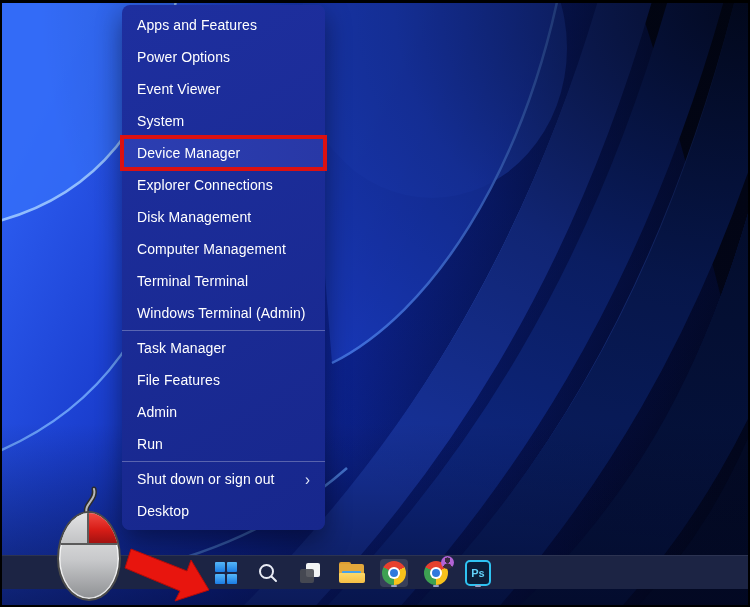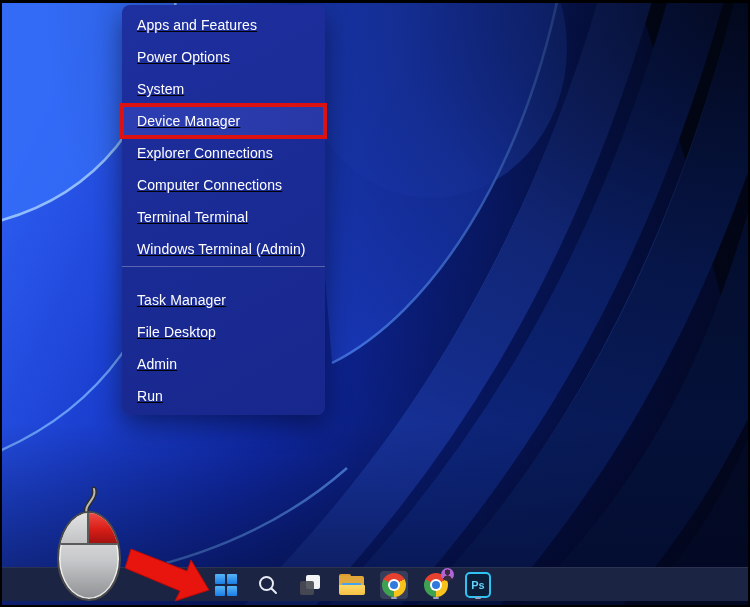--- a/index.html
+++ b/index.html
@@ -9,38 +9,37 @@
   }
   .screen{position:absolute;left:2px;top:3px;width:746px;height:602px;overflow:hidden;background:#0a1c7a;}
   .wallpaper{position:absolute;inset:0;z-index:0;}
 
   
   .winx-menu{
     position:absolute;left:120px;top:2px;width:203px;z-index:2;
     background:linear-gradient(150deg, var(--menu-bg,#1e2f9f) 0%, var(--menu-bg2,#17278c) 100%);
     border-radius:8px;padding:4px 0 3px 0;
     box-shadow:0 10px 26px rgba(0,0,10,0.45);
-    text-decoration:underline;
-  }
-  .menu-group + .menu-group{border-top:1px solid rgba(255,255,255,0.28);margin-top:1px;padding-top:17px;}
+  }
+  .menu-group + .menu-group{border-top:1px solid rgba(255,255,255,0.28);margin-top:1px;padding-top:1px;}
   .menu-item{
     position:relative;height:32px;display:flex;align-items:center;
     padding-left:15px;color:#fff;font-size:14px;letter-spacing:.1px;cursor:default;
     white-space:nowrap;
   }
   .menu-item.selected{
     background:linear-gradient(90deg,#2c3eb2,#2838a6);
     outline:4px solid #dc1111;outline-offset:-2px;text-align:right;
   }
   .chevron{position:absolute;right:15px;top:50%;transform:translateY(-54%) scaleY(1.15);
     font-size:15px;color:#dfe4f6;font-weight:400;}
 
   
   .taskbar{
-    position:absolute;left:0;right:0;bottom:4px;height:33px;z-index:3;
+    position:absolute;left:0;right:0;bottom:16px;height:33px;z-index:3;
     background:var(--taskbar-bg,#1c2444);
     border-top:1px solid rgba(255,255,255,0.07);
   }
   .tb-icons{position:absolute;left:210px;top:0;height:100%;display:flex;gap:14px;align-items:center;}
   .tb-btn{
     position:relative;width:28px;height:28px;border:none;background:transparent;margin:0;padding:0;
     display:flex;align-items:center;justify-content:center;border-radius:4px;
   }
   .tb-btn.active{background:rgba(255,255,255,0.12);}
   .tb-btn.running::after{
@@ -150,50 +149,65 @@
 
   <div class="winx-menu">
       <div class="menu-group">
         <div class="menu-item">
           <span>Apps and Features</span>
         </div>
         <div class="menu-item">
           <span>Power Options</span>
         </div>
         <div class="menu-item">
+          <span>Event Viewer</span>
+        </div>
+        <div class="menu-item">
           <span>System</span>
         </div>
         <div class="menu-item selected">
           <span>Device Manager</span>
         </div>
         <div class="menu-item">
           <span>Explorer Connections</span>
         </div>
         <div class="menu-item">
-          <span>Computer Connections</span>
+          <span>Disk Management</span>
+        </div>
+        <div class="menu-item">
+          <span>Computer Management</span>
         </div>
         <div class="menu-item">
           <span>Terminal Terminal</span>
         </div>
         <div class="menu-item">
           <span>Windows Terminal (Admin)</span>
         </div>
       </div>
       <div class="menu-group">
         <div class="menu-item">
           <span>Task Manager</span>
         </div>
         <div class="menu-item">
-          <span>File Desktop</span>
+          <span>File Features</span>
         </div>
         <div class="menu-item">
           <span>Admin</span>
         </div>
         <div class="menu-item">
           <span>Run</span>
+        </div>
+      </div>
+      <div class="menu-group">
+        <div class="menu-item">
+          <span>Shut down or sign out</span>
+          <span class="chevron">›</span>
+        </div>
+        <div class="menu-item">
+          <span>Desktop</span>
         </div>
       </div>
     </div>
 
   <div class="taskbar">
     <div class="tb-icons">
       <button class="tb-btn">
         <div class="win-logo">
             <i></i>
             <i></i>

